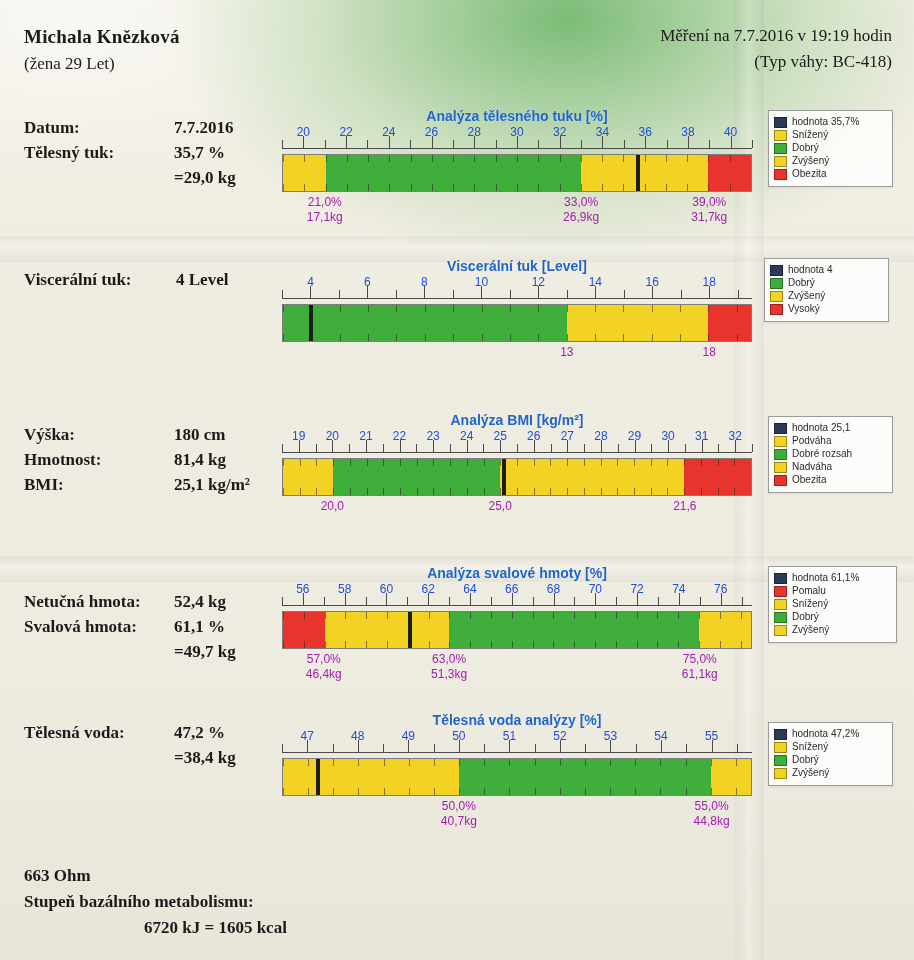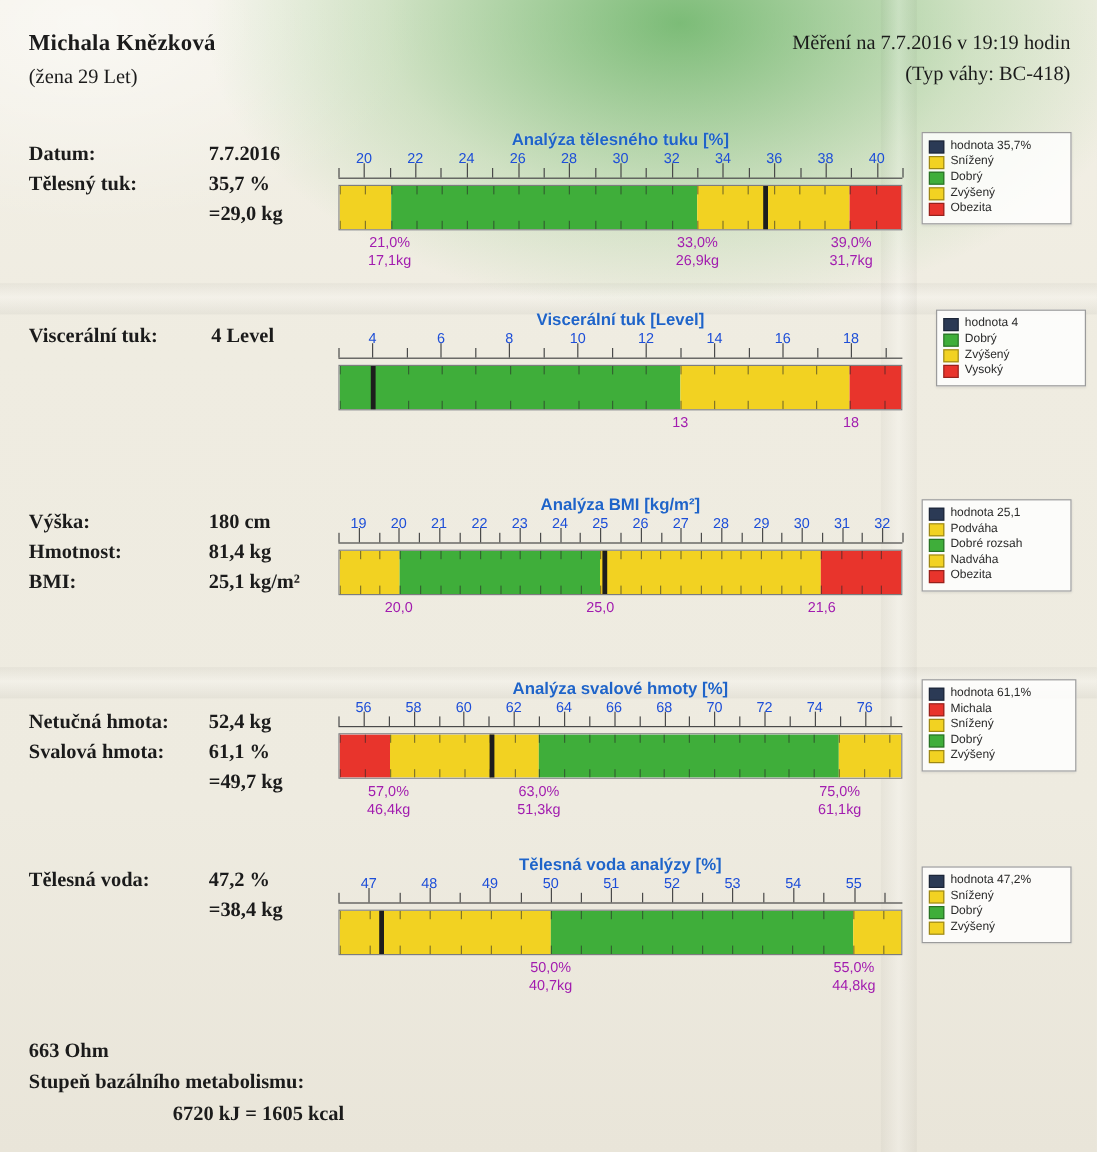--- a/index.html
+++ b/index.html
@@ -704,21 +704,21 @@
       </div>
       <div class="li">
         <span class="sw" style="background: rgb(242, 210, 34);"></span>
         <span>Zvýšený</span>
       </div>
       <div class="li">
         <span class="sw" style="background: rgb(232, 52, 44);"></span>
         <span>Obezita</span>
       </div>
     </div>
-  <div class="legend" id="leg-1" style="left:780px;top:258px;width:112px;">
+  <div class="legend" id="leg-1" style="left:764px;top:258px;width:112px;">
       <div class="li">
         <span class="sw" style="background: rgb(43, 58, 85);"></span>
         <span>hodnota 4</span>
       </div>
       <div class="li">
         <span class="sw" style="background: rgb(63, 174, 58);"></span>
         <span>Dobrý</span>
       </div>
       <div class="li">
         <span class="sw" style="background: rgb(242, 210, 34);"></span>
@@ -751,21 +751,21 @@
         <span>Obezita</span>
       </div>
     </div>
   <div class="legend" id="leg-3" style="left:768px;top:566px;width:116px;">
       <div class="li">
         <span class="sw" style="background: rgb(43, 58, 85);"></span>
         <span>hodnota 61,1%</span>
       </div>
       <div class="li">
         <span class="sw" style="background: rgb(232, 52, 44);"></span>
-        <span>Michala</span>
+        <span>Pomalu</span>
       </div>
       <div class="li">
         <span class="sw" style="background: rgb(242, 210, 34);"></span>
         <span>Snížený</span>
       </div>
       <div class="li">
         <span class="sw" style="background: rgb(63, 174, 58);"></span>
         <span>Dobrý</span>
       </div>
       <div class="li">

